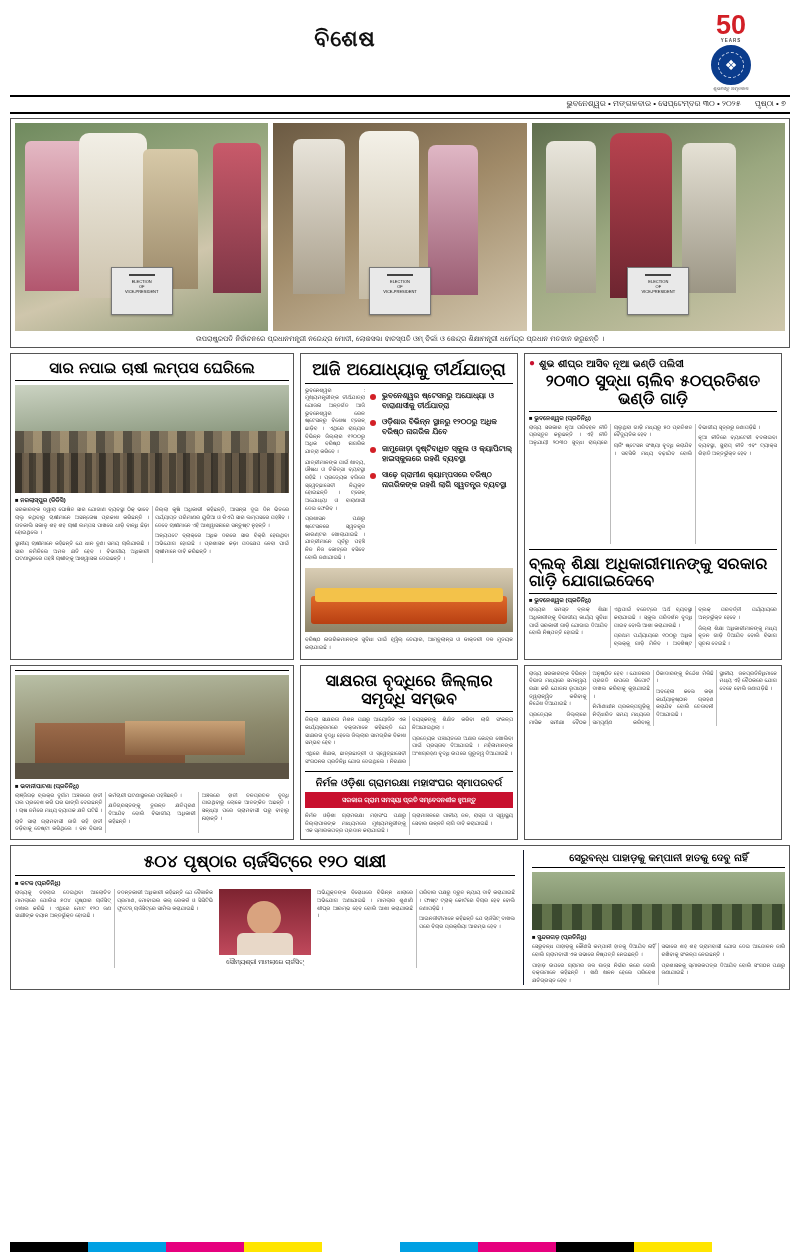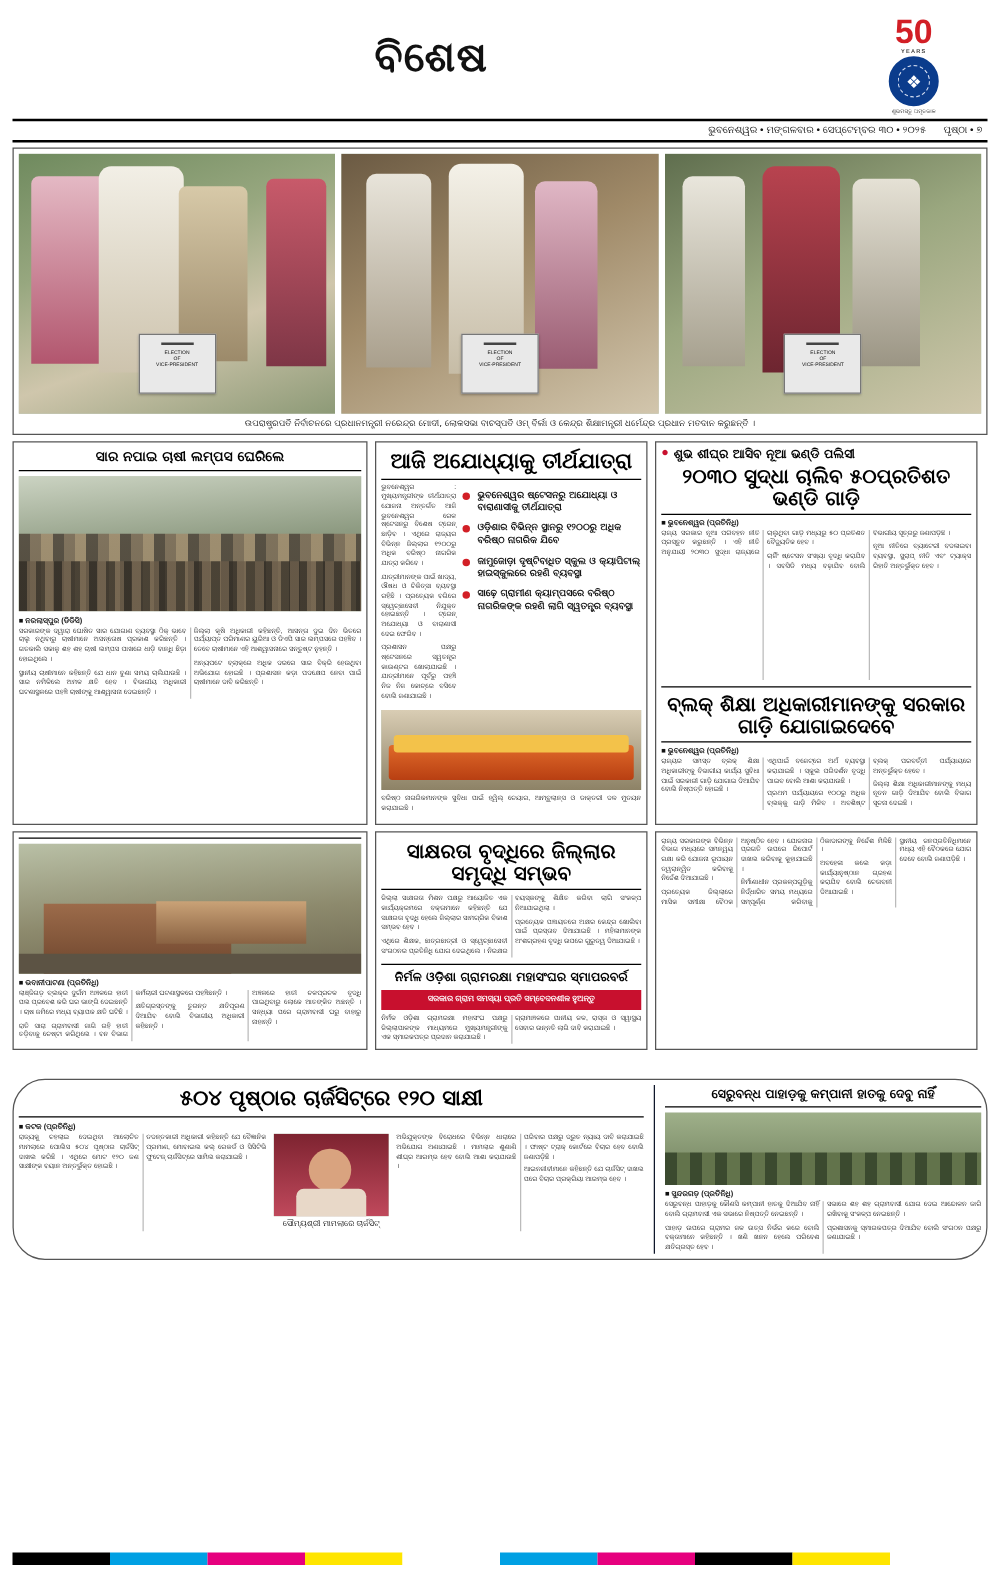--- a/index.html
+++ b/index.html
@@ -54,21 +54,21 @@
     color: #333;
     margin-top: 1px;
     letter-spacing: .2px;
   }
   .mh-center {
     flex: 1;
     text-align: center;
     padding-top: 16px;
   }
   .mh-center .big {
-    font-size: 33px;
+    font-size: 22px;
     font-weight: 700;
     font-family: "DejaVu Sans", sans-serif;
     letter-spacing: 1px;
   }
   .mh-right {
     width: 110px;
     text-align: center;
     position: relative;
     padding-top: 2px;
   }
@@ -192,21 +192,21 @@
     gap: 6px;
     margin-top: 5px;
   }
   .colA { width: 284px; }
   .colB { width: 218px; }
   .colC { width: 258px; }
 
   .panel { border: 1px solid #555; padding: 4px; }
 
   .hl-xl { font-size: 17px; }
-  .hl-lg { font-size: 11px; }
+  .hl-lg { font-size: 15px; }
   .hl-md { font-size: 16px; }
   .hl-sm { font-size: 10px; }
 
   .cols2 { column-count: 2; column-gap: 6px; column-rule: 1px solid #bbb; }
   .cols3 { column-count: 3; column-gap: 6px; column-rule: 1px solid #bbb; }
   .cols4 { column-count: 4; column-gap: 6px; column-rule: 1px solid #bbb; }
 
   
   .bullets { list-style: none; margin: 4px 0 0 0; padding: 0; }
   .bullets li {
@@ -373,21 +373,21 @@
       </div>
       <div class="hl hl-md" style="text-align:center;margin-top:3px;">୨୦୩୦ ସୁଦ୍ଧା ଚାଲିବ ୫୦ପ୍ରତିଶତ ଭଣ୍ଡି ଗାଡ଼ି</div>
       <div class="rule" style="margin:3px 0;"></div>
       <div class="byline">■ ଭୁବନେଶ୍ୱର (ପ୍ରତିନିଧି)</div>
       <div class="cols3 body" style="height:120px;overflow:hidden;">
         <p>ରାଜ୍ୟ ସରକାର ନୂଆ ପରିବହନ ନୀତି ପ୍ରସ୍ତୁତ କରୁଛନ୍ତି । ଏହି ନୀତି ଅନୁଯାୟୀ ୨୦୩୦ ସୁଦ୍ଧା ରାଜ୍ୟରେ ଚାଲୁଥିବା ଗାଡ଼ି ମଧ୍ୟରୁ ୫୦ ପ୍ରତିଶତ ବୈଦ୍ୟୁତିକ ହେବ ।</p>
         <p>ଚାର୍ଜିଂ ଷ୍ଟେସନ ସଂଖ୍ୟା ବୃଦ୍ଧି କରାଯିବ । ସବସିଡି ମଧ୍ୟ ବଢ଼ାଯିବ ବୋଲି ବିଭାଗୀୟ ସୂତ୍ରରୁ ଜଣାପଡ଼ିଛି ।</p>
         <p>ନୂଆ ନୀତିରେ ବ୍ୟାଟେରୀ ବଦଳାଇବା ବ୍ୟବସ୍ଥା, ସ୍କ୍ରାପ୍‌ ନୀତି ଏବଂ ଟ୍ୟାକ୍ସ ରିହାତି ଅନ୍ତର୍ଭୁକ୍ତ ହେବ ।</p>
       </div>
       <div class="divline"></div>
-      <div class="hl hl-md" style="text-align:center;">ବ୍ଲକ୍‌ ଶିକ୍ଷା ଅଧିକାରୀମାନଙ୍କୁ ସରକାର ଗାଡ଼ି ଯୋଗାଇଦେବେ</div>
+      <div class="hl hl-md" style="text-align:left;">ବ୍ଲକ୍‌ ଶିକ୍ଷା ଅଧିକାରୀମାନଙ୍କୁ ସରକାର ଗାଡ଼ି ଯୋଗାଇଦେବେ</div>
       <div class="rule" style="margin:3px 0;"></div>
       <div class="byline">■ ଭୁବନେଶ୍ୱର (ପ୍ରତିନିଧି)</div>
       <div class="cols3 body">
         <p>ରାଜ୍ୟର ସମସ୍ତ ବ୍ଲକ୍‌ ଶିକ୍ଷା ଅଧିକାରୀଙ୍କୁ ବିଭାଗୀୟ କାର୍ଯ୍ୟ ସୁବିଧା ପାଇଁ ସରକାରୀ ଗାଡ଼ି ଯୋଗାଇ ଦିଆଯିବ ବୋଲି ନିଷ୍ପତ୍ତି ହୋଇଛି ।</p>
         <p>ଏଥିପାଇଁ ବଜେଟ୍‌ରେ ଅର୍ଥ ବ୍ୟବସ୍ଥା କରାଯାଇଛି । ସ୍କୁଲ ପରିଦର୍ଶନ ବୃଦ୍ଧି ପାଇବ ବୋଲି ଆଶା କରାଯାଉଛି ।</p>
         <p>ପ୍ରଥମ ପର୍ଯ୍ୟାୟରେ ୧୦୦ରୁ ଅଧିକ ବ୍ଲକ୍‌କୁ ଗାଡ଼ି ମିଳିବ । ଅବଶିଷ୍ଟ ବ୍ଲକ୍‌ ପରବର୍ତ୍ତୀ ପର୍ଯ୍ୟାୟରେ ଅନ୍ତର୍ଭୁକ୍ତ ହେବେ ।</p>
         <p>ଜିଲ୍ଲା ଶିକ୍ଷା ଅଧିକାରୀମାନଙ୍କୁ ମଧ୍ୟ ନୂତନ ଗାଡ଼ି ଦିଆଯିବ ବୋଲି ବିଭାଗ ସୂଚନା ଦେଇଛି ।</p>
       </div>
     </div>
   </div>
@@ -432,21 +432,21 @@
       <div class="cols4 body">
         <p>ରାଜ୍ୟ ସରକାରଙ୍କ ବିଭିନ୍ନ ବିଭାଗ ମଧ୍ୟରେ ସମନ୍ୱୟ ରକ୍ଷା କରି ଯୋଜନା ରୂପାୟନ ତ୍ୱରାନ୍ୱିତ କରିବାକୁ ନିର୍ଦ୍ଦେଶ ଦିଆଯାଇଛି ।</p>
         <p>ପ୍ରତ୍ୟେକ ଜିଲ୍ଲାରେ ମାସିକ ସମୀକ୍ଷା ବୈଠକ ଅନୁଷ୍ଠିତ ହେବ । ଯୋଜନାର ପ୍ରଗତି ଉପରେ ରିପୋର୍ଟ ଦାଖଲ କରିବାକୁ କୁହାଯାଇଛି ।</p>
         <p>ନିର୍ମାଣାଧୀନ ପ୍ରକଳ୍ପଗୁଡ଼ିକୁ ନିର୍ଦ୍ଧାରିତ ସମୟ ମଧ୍ୟରେ ସମ୍ପୂର୍ଣ୍ଣ କରିବାକୁ ଠିକାଦାରଙ୍କୁ ନିର୍ଦ୍ଦେଶ ମିଳିଛି ।</p>
         <p>ଅବହେଳା କଲେ କଡ଼ା କାର୍ଯ୍ୟାନୁଷ୍ଠାନ ଗ୍ରହଣ କରାଯିବ ବୋଲି ଚେତାବନୀ ଦିଆଯାଇଛି ।</p>
         <p>ସ୍ଥାନୀୟ ଜନପ୍ରତିନିଧିମାନେ ମଧ୍ୟ ଏହି ବୈଠକରେ ଯୋଗ ଦେବେ ବୋଲି ଜଣାପଡ଼ିଛି ।</p>
       </div>
     </div>
   </div>
 
-  <div class="panel" style="margin-top:23px;display:flex;gap:8px;border-radius:26px;">
+  <div class="panel" style="margin-top:5px;display:flex;gap:8px;">
     <div style="width:500px;">
       <div class="hl hl-xl" style="text-align:center;padding:2px 0 4px 0;">୫୦୪ ପୃଷ୍ଠାର ଚାର୍ଜସିଟ୍‌ରେ ୧୨୦ ସାକ୍ଷୀ</div>
       <div class="rule" style="margin-bottom:4px;"></div>
       <div class="byline">■ କଟକ (ପ୍ରତିନିଧି)</div>
       <div style="display:flex;gap:6px;">
         <div style="flex:1;" class="cols2 body">
           <p>ରାଜ୍ୟକୁ ଚହଲାଇ ଦେଇଥିବା ଆଲୋଚିତ ମାମଲାରେ ପୋଲିସ ୫୦୪ ପୃଷ୍ଠାର ଚାର୍ଜସିଟ୍‌ ଦାଖଲ କରିଛି । ଏଥିରେ ମୋଟ ୧୨୦ ଜଣ ସାକ୍ଷୀଙ୍କ ବୟାନ ଅନ୍ତର୍ଭୁକ୍ତ ହୋଇଛି ।</p>
           <p>ତଦନ୍ତକାରୀ ଅଧିକାରୀ କହିଛନ୍ତି ଯେ ବୈଜ୍ଞାନିକ ପ୍ରମାଣ, ମୋବାଇଲ କଲ୍‌ ରେକର୍ଡ ଓ ସିସିଟିଭି ଫୁଟେଜ୍‌ ଚାର୍ଜସିଟ୍‌ରେ ସାମିଲ କରାଯାଇଛି ।</p>
         </div>
         <div style="width:92px;">

